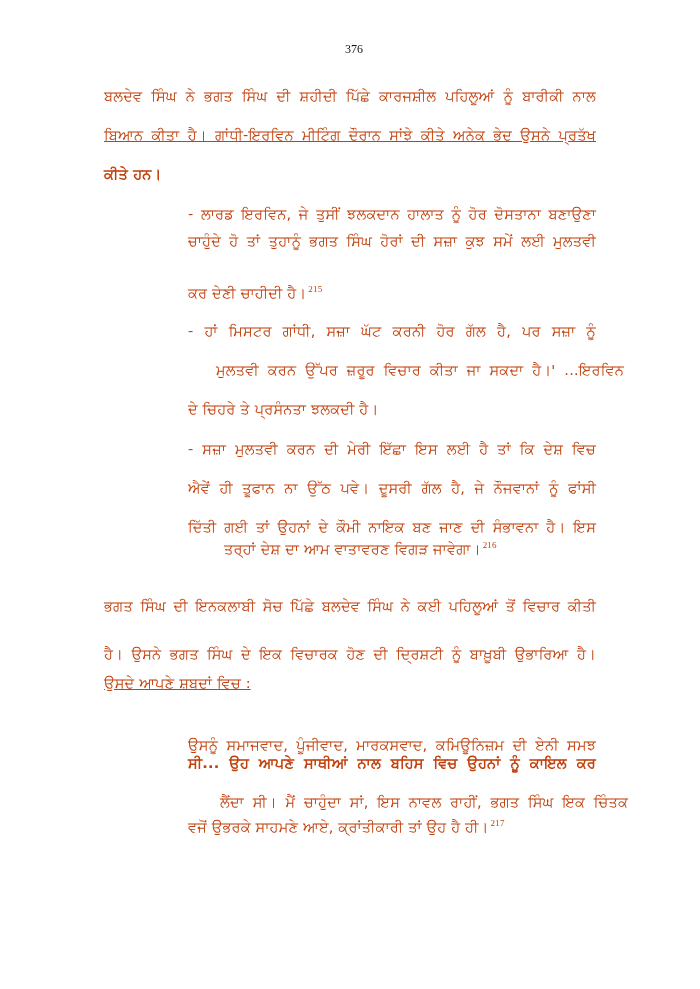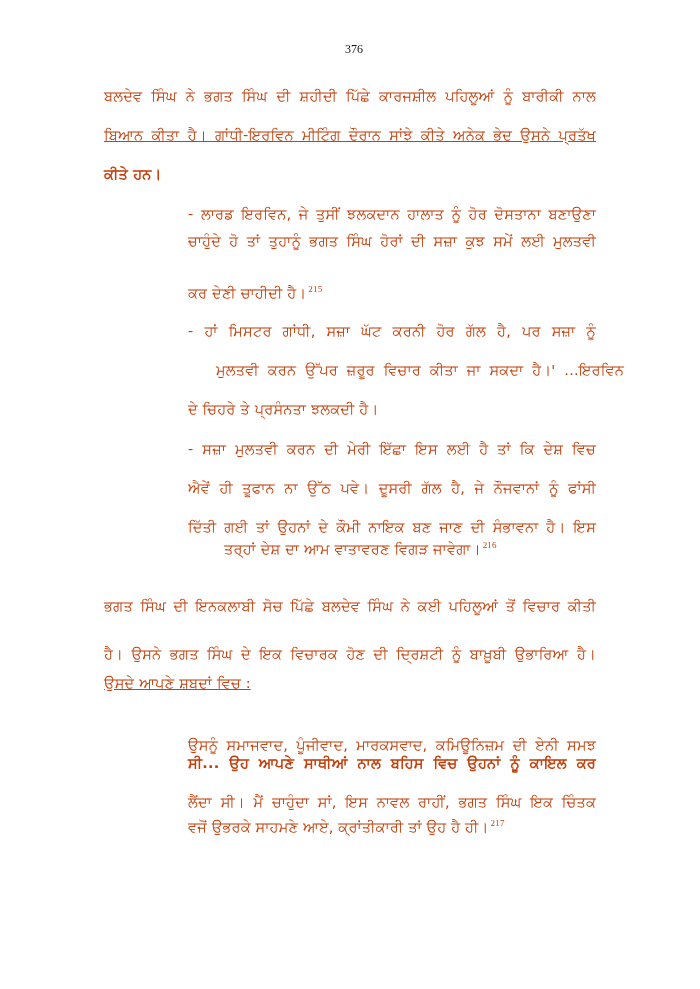--- a/index.html
+++ b/index.html
@@ -85,19 +85,19 @@
 
   <div>
     <div class="line body-line justify full-body" style="top:598px;">ਭਗਤ ਸਿੰਘ ਦੀ ਇਨਕਲਾਬੀ ਸੋਚ ਪਿੱਛੇ ਬਲਦੇਵ ਸਿੰਘ ਨੇ ਕਈ ਪਹਿਲੂਆਂ ਤੋਂ ਵਿਚਾਰ ਕੀਤੀ</div>
     <div class="line body-line justify full-body" style="top:637px;margin-top:9px;">ਹੈ। ਉਸਨੇ ਭਗਤ ਸਿੰਘ ਦੇ ਇਕ ਵਿਚਾਰਕ ਹੋਣ ਦੀ ਦ੍ਰਿਸ਼ਟੀ ਨੂੰ ਬਾਖ਼ੂਬੀ ਉਭਾਰਿਆ ਹੈ।</div>
     <div class="line body-line" style="top:675px;text-decoration:underline;">ਉਸਦੇ ਆਪਣੇ ਸ਼ਬਦਾਂ ਵਿਚ :</div>
   </div>
 
   <div>
     <div class="line quote-line justify full-quote" style="top:692px;margin-top:45px;">ਉਸਨੂੰ ਸਮਾਜਵਾਦ, ਪੂੰਜੀਵਾਦ, ਮਾਰਕਸਵਾਦ, ਕਮਿਊਨਿਜ਼ਮ ਦੀ ਏਨੀ ਸਮਝ</div>
     <div class="line quote-line justify full-quote" style="top:755px;font-weight:bold;">ਸੀ... ਉਹ ਆਪਣੇ ਸਾਥੀਆਂ ਨਾਲ ਬਹਿਸ ਵਿਚ ਉਹਨਾਂ ਨੂੰ ਕਾਇਲ ਕਰ</div>
-    <div class="line quote-line justify full-quote" style="top:794px;">ਲੈਂਦਾ ਸੀ। ਮੈਂ ਚਾਹੁੰਦਾ ਸਾਂ, ਇਸ ਨਾਵਲ ਰਾਹੀਂ, ਭਗਤ ਸਿੰਘ ਇਕ ਚਿੰਤਕ</div>
+    <div class="line quote-line justify full-quote" style="top:794px;margin-left:32px;">ਲੈਂਦਾ ਸੀ। ਮੈਂ ਚਾਹੁੰਦਾ ਸਾਂ, ਇਸ ਨਾਵਲ ਰਾਹੀਂ, ਭਗਤ ਸਿੰਘ ਇਕ ਚਿੰਤਕ</div>
     <div class="line quote-line" style="top:818px;">
       <span>ਵਜੋਂ ਉਭਰਕੇ ਸਾਹਮਣੇ ਆਏ, ਕ੍ਰਾਂਤੀਕਾਰੀ ਤਾਂ ਉਹ ਹੈ ਹੀ।</span><sup>217</sup>
     </div>
   </div>
 
 </div>
 
 </body></html>

